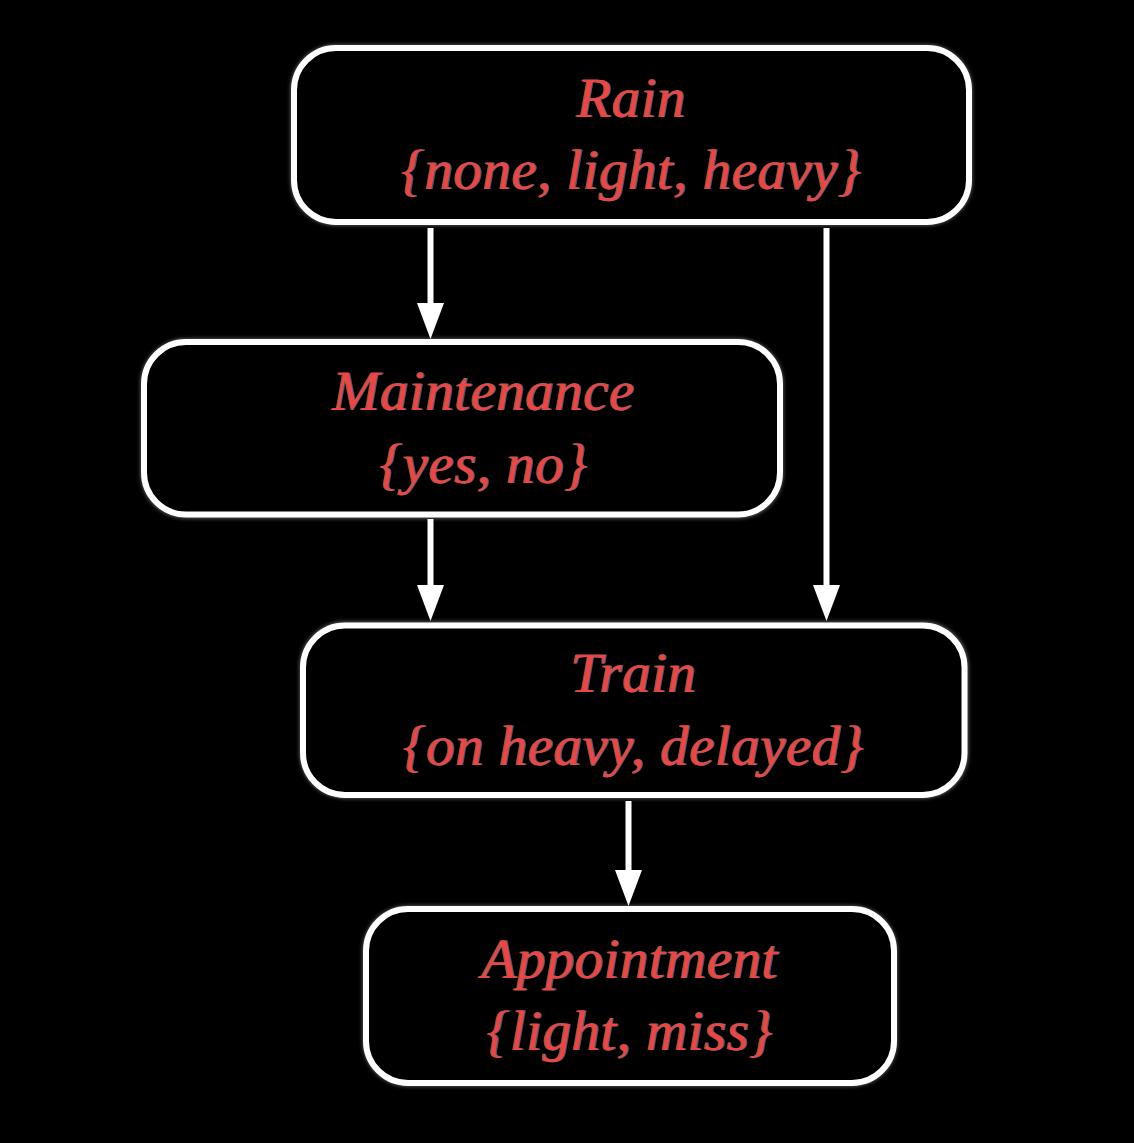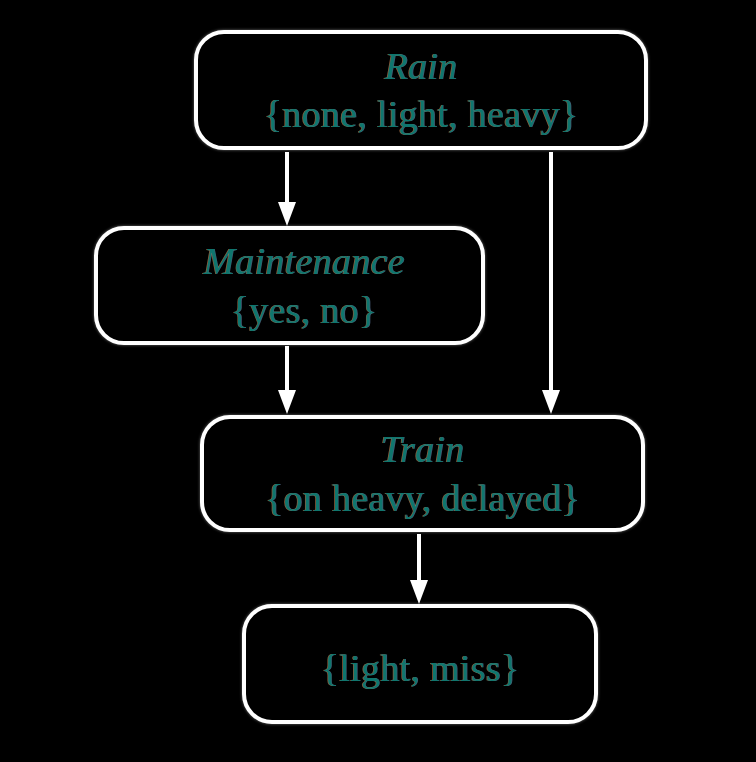--- a/index.html
+++ b/index.html
@@ -22,49 +22,50 @@
   .node {
     position: absolute;
     box-sizing: border-box;
     background: #000000;
     border: 4px solid #ffffff;
     border-radius: 30px;
     display: flex;
     flex-direction: column;
     align-items: center;
     justify-content: center;
-    color: #0f766e;
+    color: #ef4444;
     text-align: center;
     line-height: 1.06;
     box-shadow: 0 0 3px rgba(255,255,255,0.45);
   }
 
   .node-name {
     font-style: italic;
     font-size: 38px;
     letter-spacing: 0.3px;
     white-space: nowrap;
     text-shadow:
       -0.7px 0 0 rgba(255,170,110,0.55),
        0.7px 0 0 rgba(150,200,255,0.45);
   }
 
   .node-states {
+    font-style: italic;
     font-size: 38px;
     letter-spacing: 0.3px;
     white-space: nowrap;
     margin-top: 8px;
     text-shadow:
       -0.7px 0 0 rgba(255,170,110,0.55),
        0.7px 0 0 rgba(150,200,255,0.45);
   }
 
   
   #node-rain        { left: 194px; top: 30px;  width: 454px; height: 120px; }
-  #node-maintenance { left: 94px;  top: 226px; width: 391px; height: 119px; padding-left: 29px; }
+  #node-maintenance { left: 94px;  top: 226px; width: 428px; height: 119px; padding-left: 29px; }
   #node-train       { left: 200px; top: 415px; width: 445px; height: 117px; }
   #node-appointment { left: 242px; top: 604px; width: 356px; height: 120px; }
 
   
   .edge {
     position: absolute;
     overflow: visible;
   }
   .edge svg { display: block; overflow: visible; }
   .edge .shaft {
@@ -119,16 +120,17 @@
     <div class="node-name">Maintenance</div>
     <div class="node-states">{yes, no}</div>
   </div>
 
   <div class="node" id="node-train">
     <div class="node-name">Train</div>
     <div class="node-states">{on heavy, delayed}</div>
   </div>
 
   <div class="node" id="node-appointment">
+    <div class="node-name">Appointment</div>
     <div class="node-states">{light, miss}</div>
   </div>
 
 </div>
 
 </body></html>

